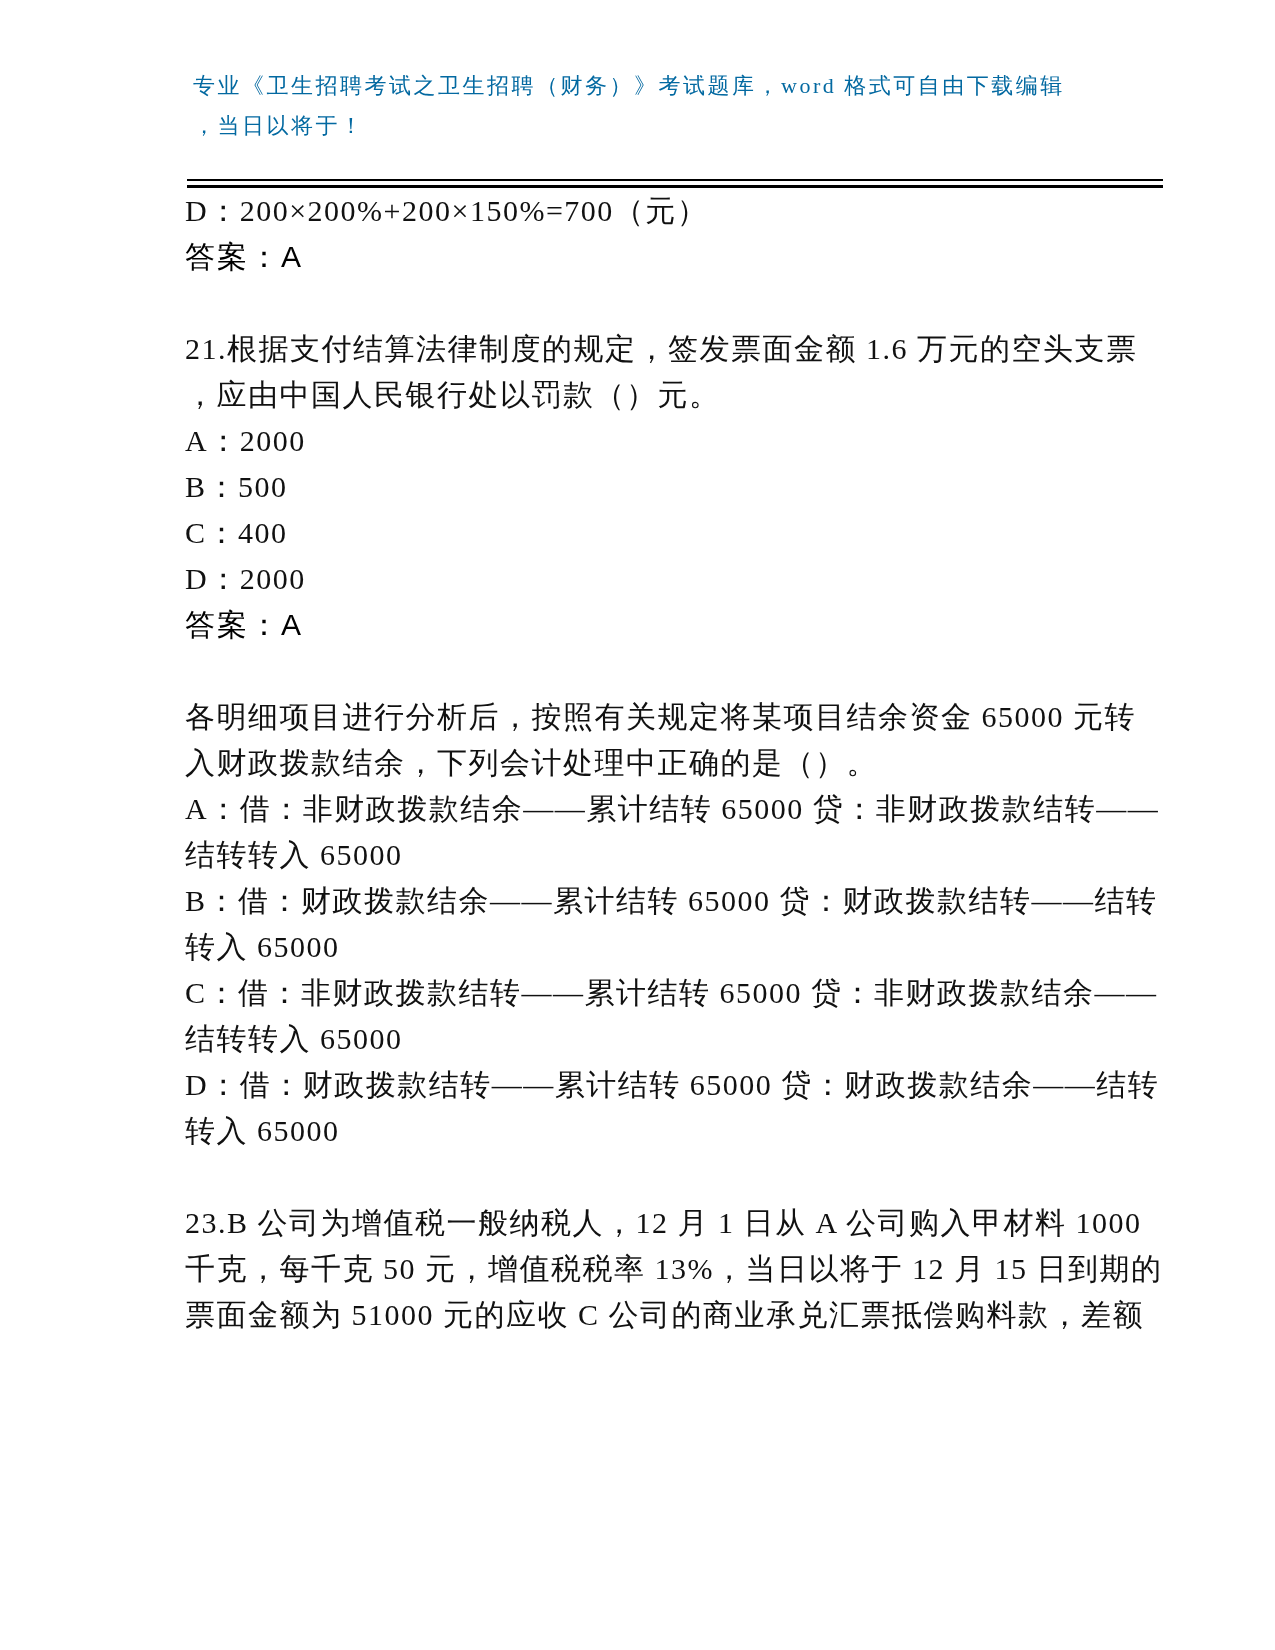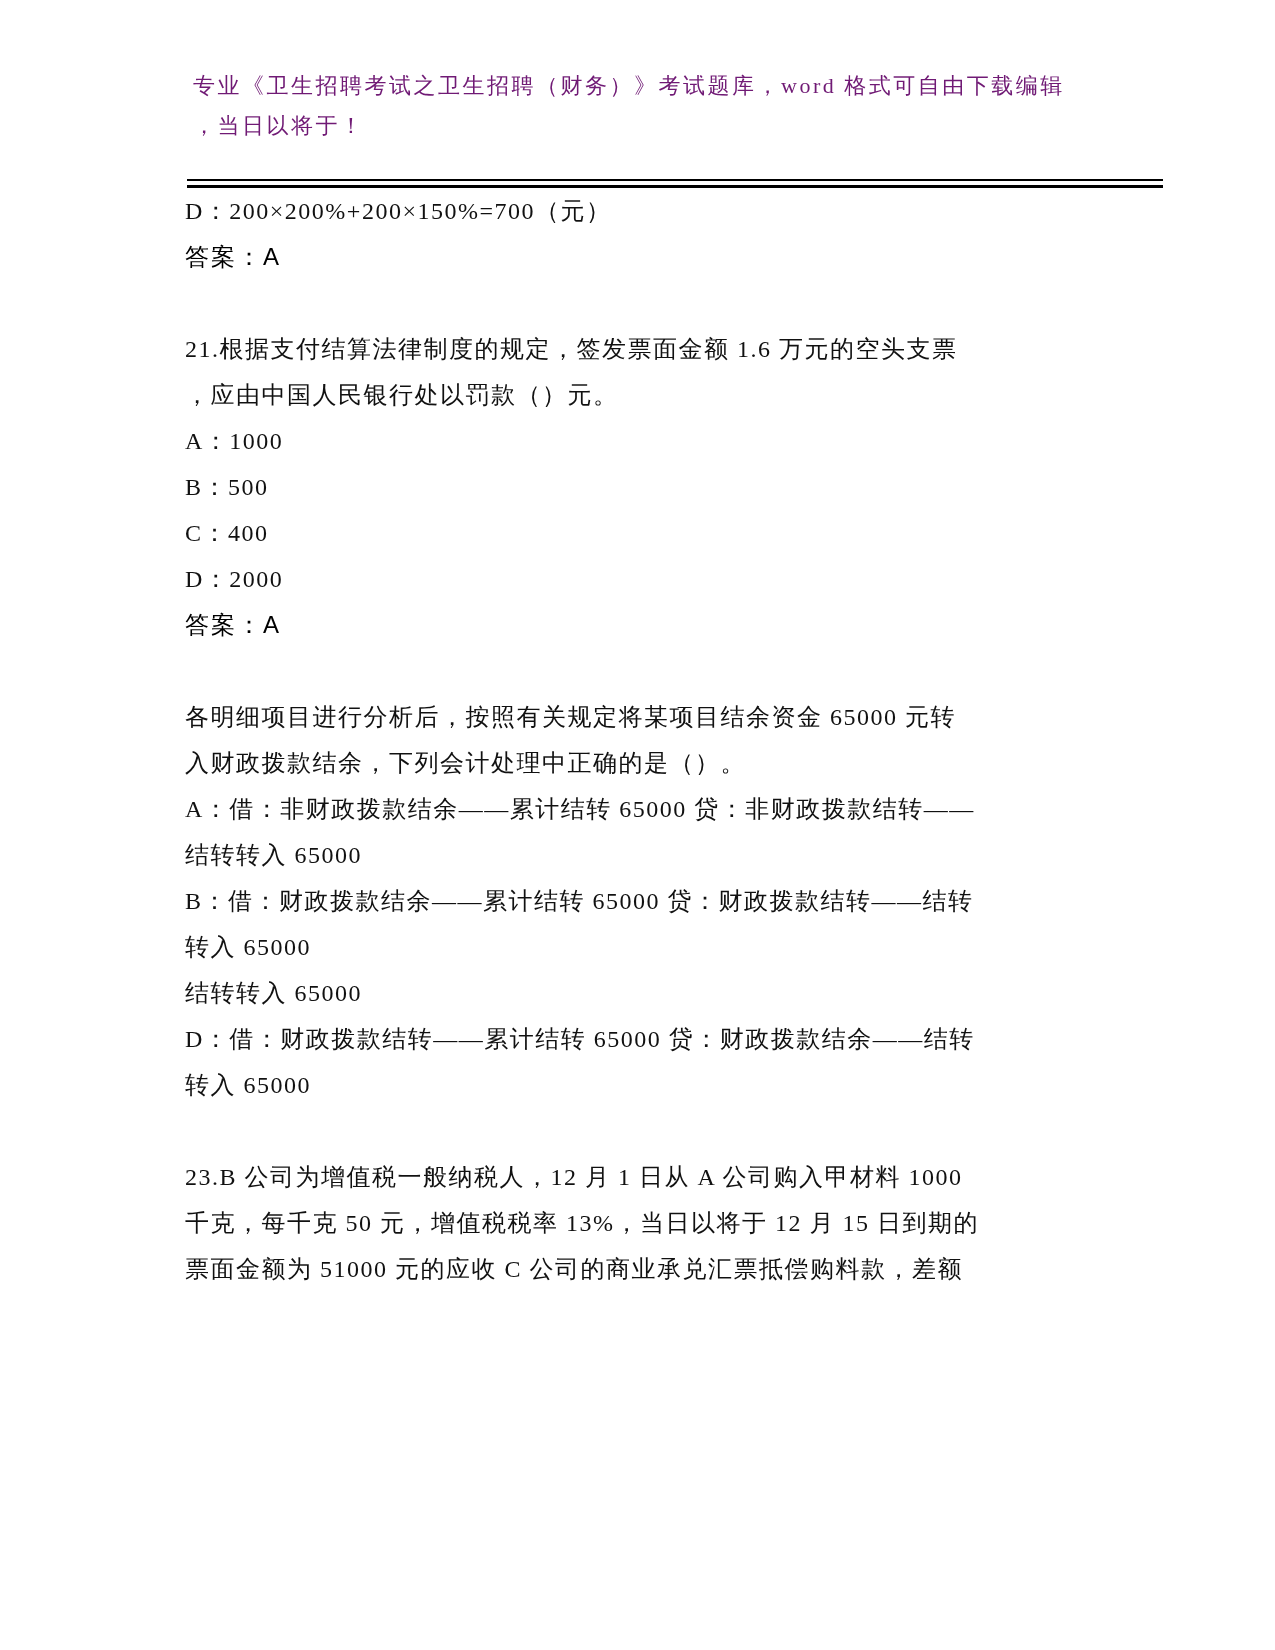--- a/index.html
+++ b/index.html
@@ -22,40 +22,40 @@
   }
   
   .header {
     position: absolute;
     left: 193px;
     top: 66px;
     width: 980px;
     font-size: 22px;
     line-height: 40px;
     letter-spacing: 2.5px;
-    color: #701a75;
+    color: #0369a1;
     white-space: nowrap;
   }
   .header-rule {
     position: absolute;
     left: 187px;
     top: 179px;
     width: 976px;
     height: 9px;
     box-sizing: border-box;
     border-top: 2px solid #000000;
     border-bottom: 3px solid #000000;
   }
   
   .doc-body {
     position: absolute;
     left: 185px;
     top: 188px;
     width: 902px;
-    font-size: 24px;
+    font-size: 30px;
     line-height: 46px;
     letter-spacing: 1.5px;
   }
   .block {
     margin: 0 0 46px 0;
   }
   .line {
     white-space: nowrap;
   }
   .answer {
@@ -78,33 +78,34 @@
   <div class="header-rule"></div>
 
   <div class="doc-body" id="doc-body">
       <div class="block">
         <div class="line">D：200×200%+200×150%=700（元）</div>
         <div class="line answer">答案：A</div>
       </div>
       <div class="block">
         <div class="line">21.根据支付结算法律制度的规定，签发票面金额 1.6 万元的空头支票</div>
         <div class="line">，应由中国人民银行处以罚款（）元。</div>
-        <div class="line">A：1000</div>
+        <div class="line">A：2000</div>
         <div class="line">B：500</div>
         <div class="line">C：400</div>
         <div class="line">D：2000</div>
         <div class="line answer">答案：A</div>
       </div>
       <div class="block">
         <div class="line">各明细项目进行分析后，按照有关规定将某项目结余资金 65000 元转</div>
         <div class="line">入财政拨款结余，下列会计处理中正确的是（）。</div>
         <div class="line">A：借：非财政拨款结余——累计结转 65000 贷：非财政拨款结转——</div>
         <div class="line">结转转入 65000</div>
         <div class="line">B：借：财政拨款结余——累计结转 65000 贷：财政拨款结转——结转</div>
         <div class="line">转入 65000</div>
+        <div class="line">C：借：非财政拨款结转——累计结转 65000 贷：非财政拨款结余——</div>
         <div class="line">结转转入 65000</div>
         <div class="line">D：借：财政拨款结转——累计结转 65000 贷：财政拨款结余——结转</div>
         <div class="line">转入 65000</div>
       </div>
       <div class="block">
         <div class="line">23.B 公司为增值税一般纳税人，12 月 1 日从 A 公司购入甲材料 1000</div>
         <div class="line">千克，每千克 50 元，增值税税率 13%，当日以将于 12 月 15 日到期的</div>
         <div class="line">票面金额为 51000 元的应收 C 公司的商业承兑汇票抵偿购料款，差额</div>
       </div>
     </div>

